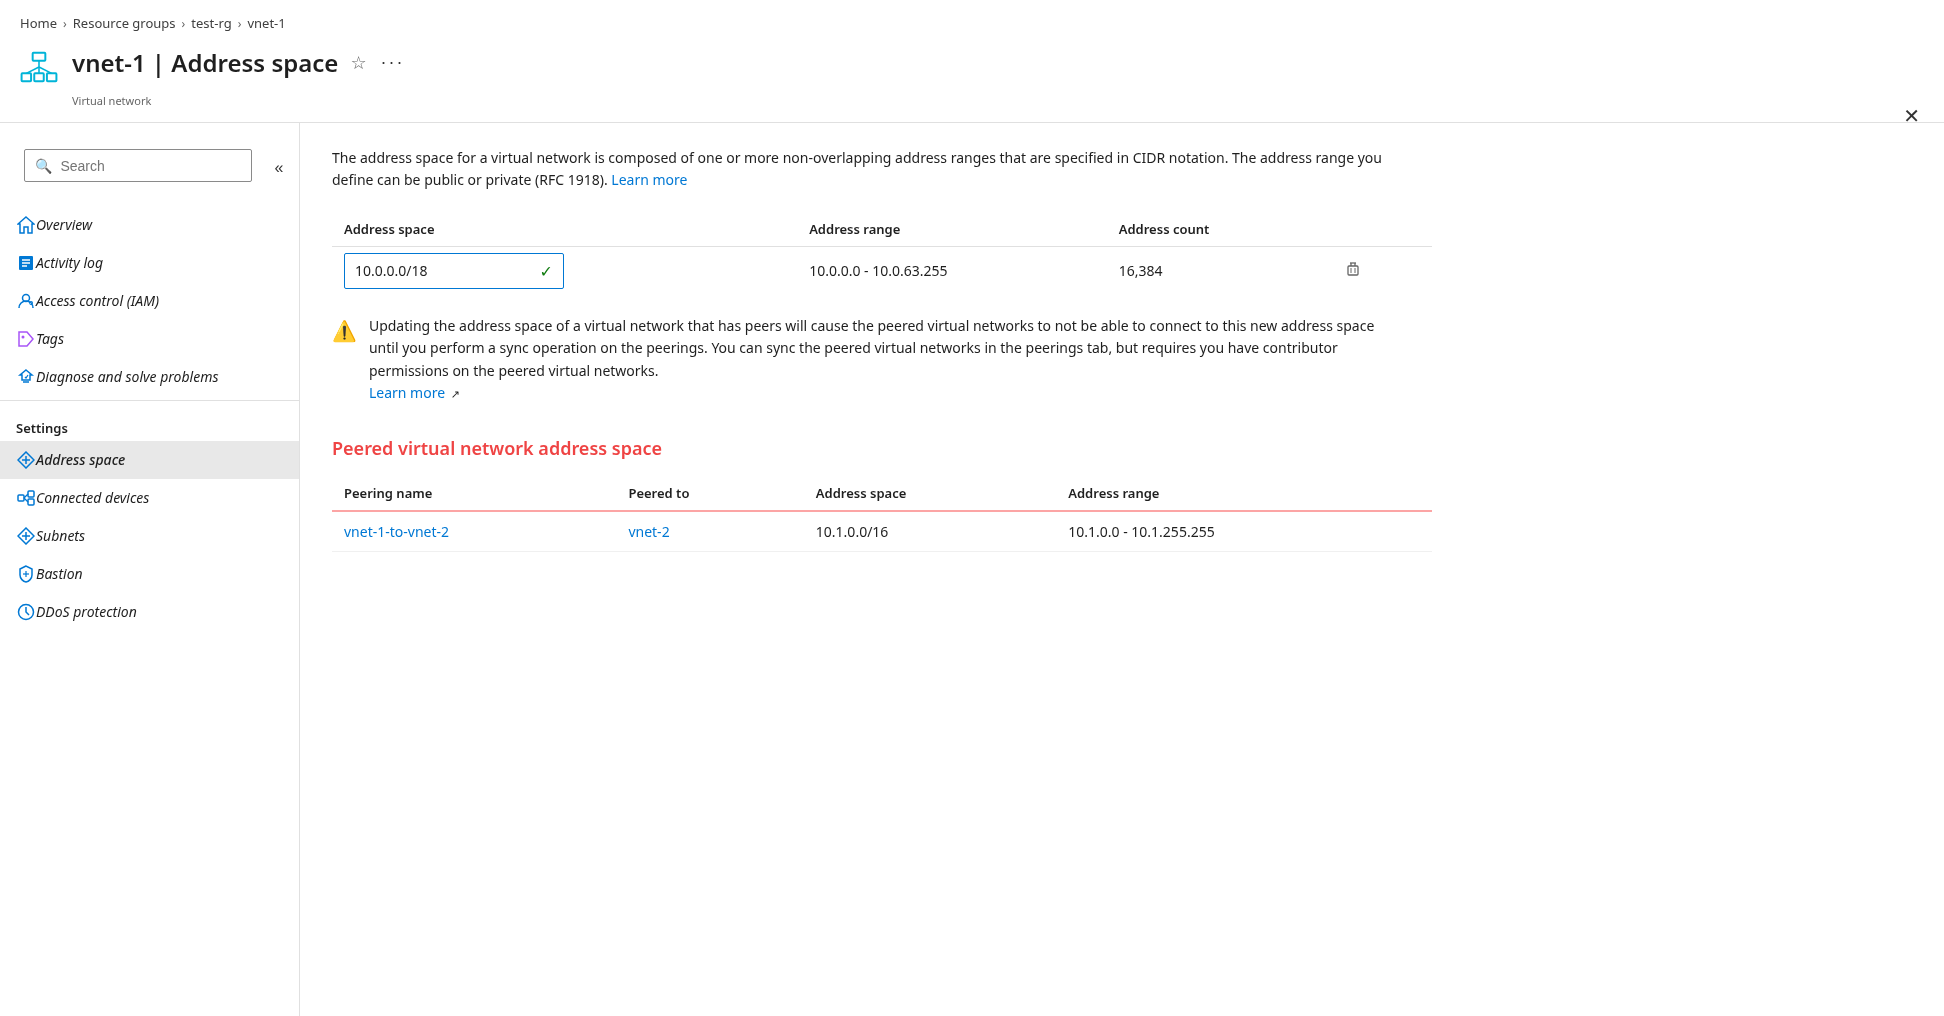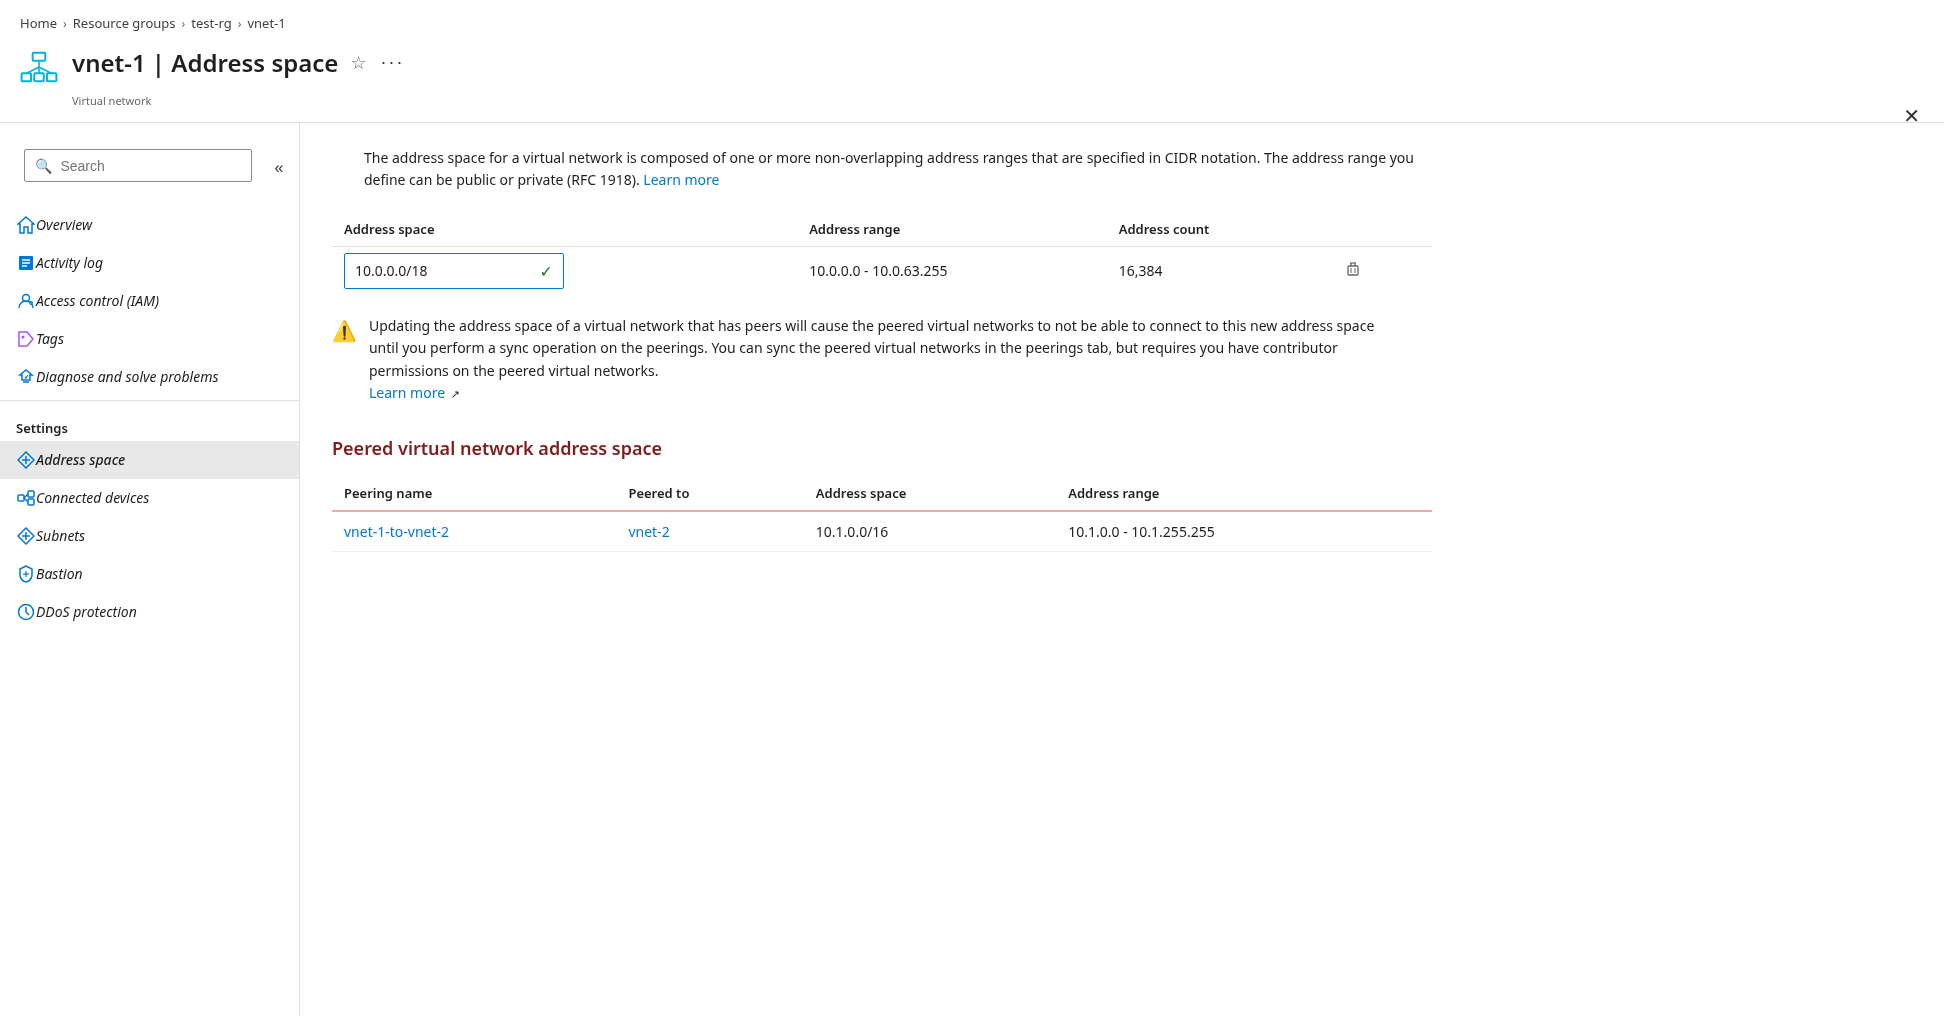--- a/index.html
+++ b/index.html
@@ -33,21 +33,21 @@
     .nav-item { display: flex; align-items: flex-start; gap: 0; padding: 9px 14px 9px 16px; cursor: pointer; font-size: 14px; color: #1f1f1f; text-decoration: none; font-style: italic; }
     .nav-item.active { background: #e8e8e8; font-weight: 500; }
     .nav-icon { width: 20px; height: 20px; flex-shrink: 0; display: flex; align-items: center; justify-content: center; }
 
     .section-label { font-size: 13px; font-weight: 600; color: #1f1f1f; padding: 14px 14px 4px 16px; }
     .divider { border: none; border-top: 1px solid #e0e0e0; margin: 4px 0; }
 
     
     .main-content { flex: 1; padding: 24px 32px; overflow-y: auto; }
 
-    .description-text { font-size: 14px; color: #1f1f1f; line-height: 1.6; max-width: 1050px; margin-bottom: 20px; margin-left: 32px; }
+    .description-text { font-size: 14px; color: #1f1f1f; line-height: 1.6; max-width: 1050px; margin-bottom: 20px; }
     .description-text a { color: #0078d4; text-decoration: none; }
 
     
     .address-table { width: 100%; border-collapse: collapse; margin-bottom: 16px; max-width: 1100px; }
     .address-table th { text-align: left; font-weight: 600; font-size: 13px; color: #1f1f1f; padding: 8px 12px; border-bottom: 1px solid #e0e0e0; }
     .address-table td { padding: 8px 12px; font-size: 14px; border-bottom: 3px solid #6d28d9; }
     .address-table tr:last-child td { border-bottom: none; }
 
     .address-input-row td { padding: 6px 12px; }
     .address-input { border: 1px solid #0078d4; border-radius: 2px; padding: 6px 10px; font-size: 14px; width: 220px; display: flex; align-items: center; justify-content: space-between; background: #fff; }
@@ -57,21 +57,21 @@
 
     .delete-btn { background: none; border: none; cursor: pointer; color: #666; font-size: 16px; padding: 4px 8px; }
 
     
     .warning-box { display: flex; gap: 12px; max-width: 1050px; margin-bottom: 28px; padding: 4px 0; }
     .warning-icon { font-size: 20px; flex-shrink: 0; margin-top: 2px; }
     .warning-text { font-size: 14px; color: #1f1f1f; line-height: 1.6; }
     .warning-text a { color: #0078d4; text-decoration: none; }
 
     
-    .section-title { font-size: 18px; font-weight: 600; color: #7f1d1d; margin-bottom: 16px; }
+    .section-title { font-size: 18px; font-weight: 600; color: #ef4444; margin-bottom: 16px; }
 
     .peered-table { width: 100%; border-collapse: collapse; max-width: 1100px; }
     .peered-table th { text-align: left; font-weight: 600; font-size: 13px; color: #1f1f1f; padding: 8px 12px; border-bottom: 2px solid #fca5a5; }
     .peered-table td { padding: 10px 12px; font-size: 14px; border-bottom: 1px solid #f0f0f0; }
     .peered-table a { color: #0078d4; text-decoration: none; }
 
     
     .vnet-svg { width: 38px; height: 38px; }
 
     

